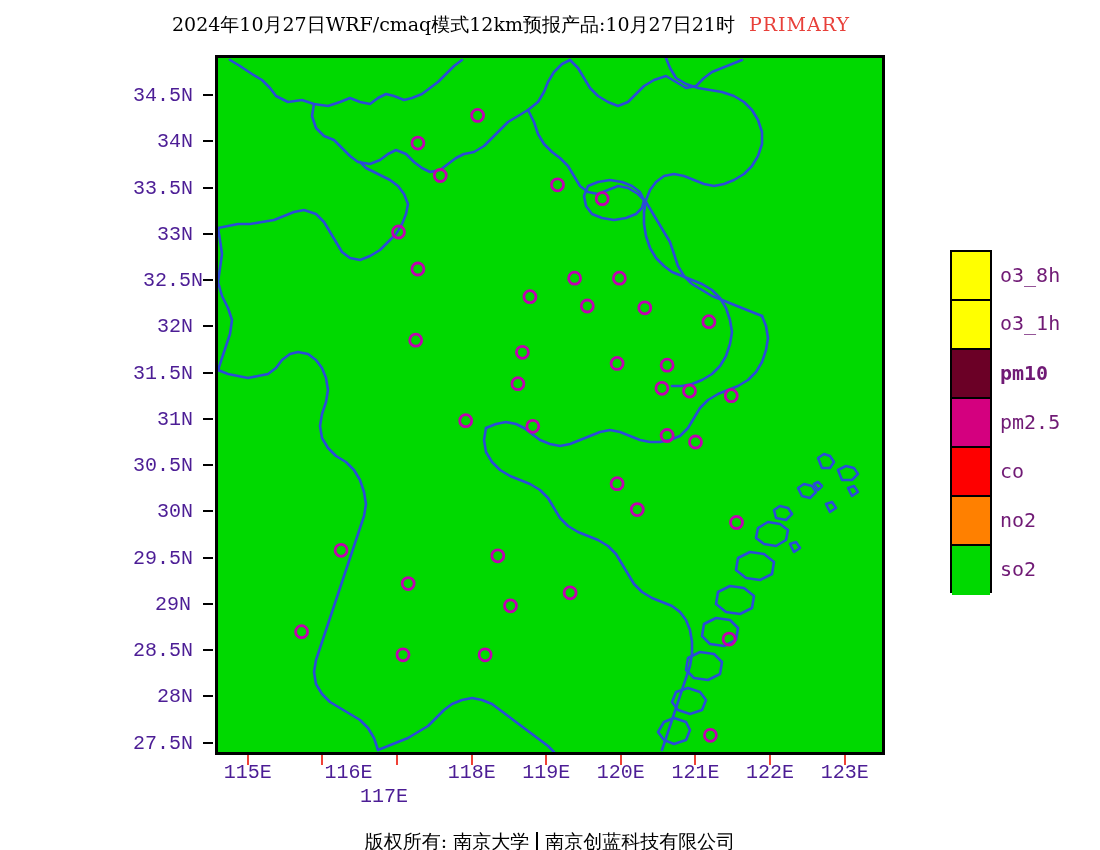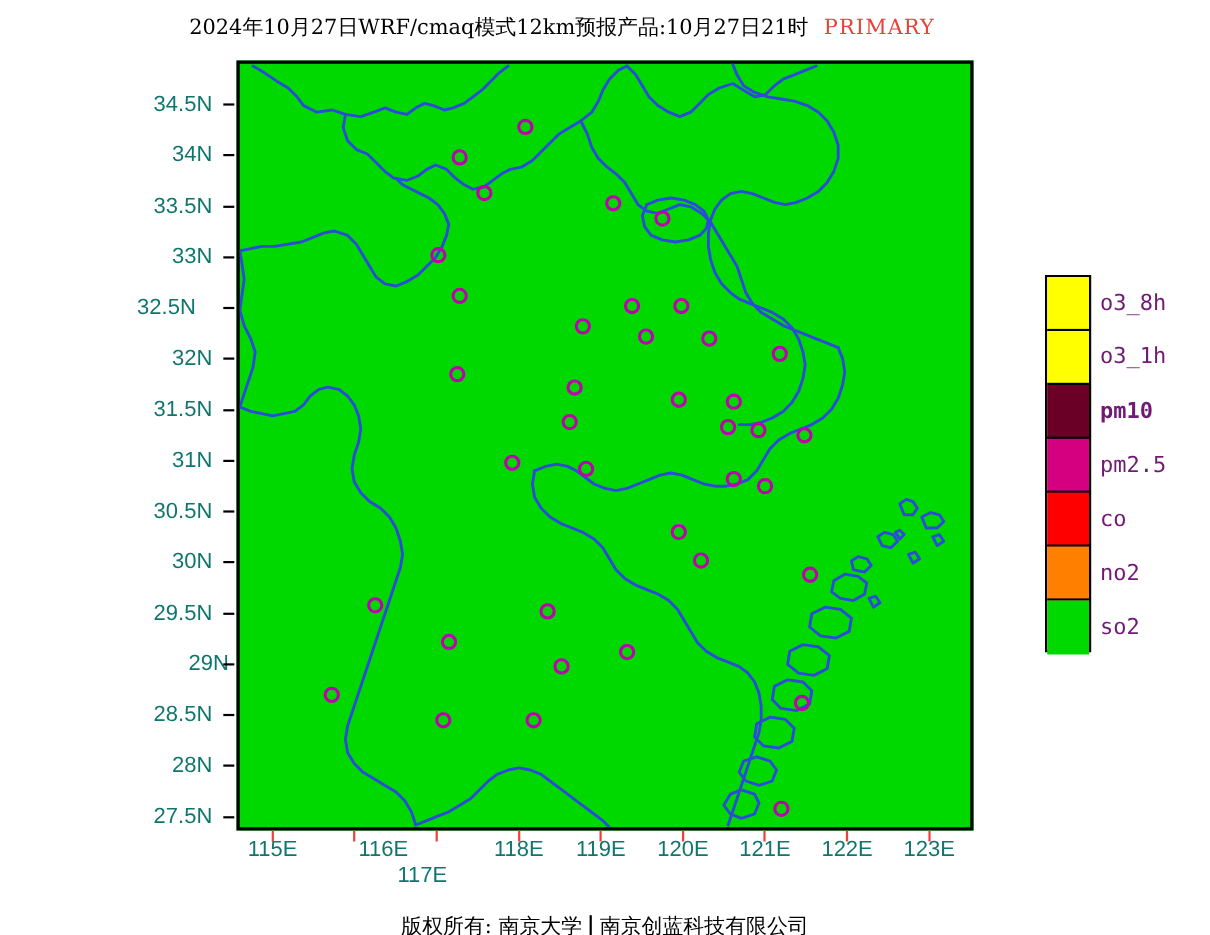--- a/index.html
+++ b/index.html
@@ -15,22 +15,22 @@
   #title-main{color:#000;}
   #title-primary{color:#e8403a;margin-left:14px;letter-spacing:1px;}
 
   
   #plot{position:absolute;left:215px;top:55px;width:670px;height:700px;
         background:#00d900;border:3px solid #000;box-sizing:border-box;}
   #plot svg{display:block;width:664px;height:694px;}
 
   
   .tick{position:absolute;background:#000;}
-  .xlabel{position:absolute;white-space:nowrap;color:#0f766e;font-size:20px;
-          font-family:Liberation Sans, sans-serif;transform:translateX(-50%);}
+  .xlabel{position:absolute;white-space:nowrap;color:#4c1d95;font-size:20px;
+          font-family:Liberation Mono, monospace;transform:translateX(-50%);}
 
   #ylabels{position:absolute;left:0;top:0;width:1100px;height:850px;}
   #xlabels{position:absolute;left:0;top:0;width:1100px;height:850px;}
 
   
   #legend{position:absolute;left:950px;top:250px;width:42px;height:343px;
           border:2px solid #000;box-sizing:border-box;}
   .legend-swatch{width:100%;box-sizing:border-box;border-bottom:2px solid #000;}
   .legend-swatch:last-child{border-bottom:none;}
   .legend-label{position:absolute;left:1000px;white-space:nowrap;color:#701a75;
@@ -185,35 +185,35 @@
 
   <div id="ylabels">
       <div class="xlabel" style="left: 193px; top: 95.0133px; transform: translate(-100%, -50%);">34.5N</div>
       <div class="tick" style="position: absolute; left: 203px; top: 94.0133px; width: 10px; height: 2px; background: rgb(0, 0, 0);"></div>
       <div class="xlabel" style="left: 193px; top: 141.28px; transform: translate(-100%, -50%);">34N</div>
       <div class="tick" style="position: absolute; left: 203px; top: 140.28px; width: 10px; height: 2px; background: rgb(0, 0, 0);"></div>
       <div class="xlabel" style="left: 193px; top: 187.547px; transform: translate(-100%, -50%);">33.5N</div>
       <div class="tick" style="position: absolute; left: 203px; top: 186.547px; width: 10px; height: 2px; background: rgb(0, 0, 0);"></div>
       <div class="xlabel" style="left: 193px; top: 233.813px; transform: translate(-100%, -50%);">33N</div>
       <div class="tick" style="position: absolute; left: 203px; top: 232.813px; width: 10px; height: 2px; background: rgb(0, 0, 0);"></div>
-      <div class="xlabel" style="left: 178px; top: 280.08px; transform: translate(-100%, -50%); text-align: center;">32.5N</div>
+      <div class="xlabel" style="left: 203px; top: 280.08px; transform: translate(-100%, -50%); text-align: center;">32.5N</div>
       <div class="tick" style="position: absolute; left: 203px; top: 279.08px; width: 10px; height: 2px; background: rgb(0, 0, 0);"></div>
       <div class="xlabel" style="left: 193px; top: 326.347px; transform: translate(-100%, -50%);">32N</div>
       <div class="tick" style="position: absolute; left: 203px; top: 325.347px; width: 10px; height: 2px; background: rgb(0, 0, 0);"></div>
       <div class="xlabel" style="left: 193px; top: 372.613px; transform: translate(-100%, -50%);">31.5N</div>
       <div class="tick" style="position: absolute; left: 203px; top: 371.613px; width: 10px; height: 2px; background: rgb(0, 0, 0);"></div>
       <div class="xlabel" style="left: 193px; top: 418.88px; transform: translate(-100%, -50%);">31N</div>
       <div class="tick" style="position: absolute; left: 203px; top: 417.88px; width: 10px; height: 2px; background: rgb(0, 0, 0);"></div>
       <div class="xlabel" style="left: 193px; top: 465.147px; transform: translate(-100%, -50%);">30.5N</div>
       <div class="tick" style="position: absolute; left: 203px; top: 464.147px; width: 10px; height: 2px; background: rgb(0, 0, 0);"></div>
       <div class="xlabel" style="left: 193px; top: 511.413px; transform: translate(-100%, -50%);">30N</div>
       <div class="tick" style="position: absolute; left: 203px; top: 510.413px; width: 10px; height: 2px; background: rgb(0, 0, 0);"></div>
       <div class="xlabel" style="left: 193px; top: 557.68px; transform: translate(-100%, -50%);">29.5N</div>
       <div class="tick" style="position: absolute; left: 203px; top: 556.68px; width: 10px; height: 2px; background: rgb(0, 0, 0);"></div>
-      <div class="xlabel" style="left: 208px; top: 603.947px; transform: translate(-100%, -50%);">29N</div>
+      <div class="xlabel" style="left: 191px; top: 603.947px; transform: translate(-100%, -50%);">29N</div>
       <div class="tick" style="position: absolute; left: 203px; top: 602.947px; width: 10px; height: 2px; background: rgb(0, 0, 0);"></div>
       <div class="xlabel" style="left: 193px; top: 650.213px; transform: translate(-100%, -50%);">28.5N</div>
       <div class="tick" style="position: absolute; left: 203px; top: 649.213px; width: 10px; height: 2px; background: rgb(0, 0, 0);"></div>
       <div class="xlabel" style="left: 193px; top: 696.48px; transform: translate(-100%, -50%);">28N</div>
       <div class="tick" style="position: absolute; left: 203px; top: 695.48px; width: 10px; height: 2px; background: rgb(0, 0, 0);"></div>
       <div class="xlabel" style="left: 193px; top: 742.747px; transform: translate(-100%, -50%);">27.5N</div>
       <div class="tick" style="position: absolute; left: 203px; top: 741.747px; width: 10px; height: 2px; background: rgb(0, 0, 0);"></div>
     </div>
   <div id="xlabels">
       <div class="xlabel" style="left: 247.843px; top: 761px;">115E</div>

